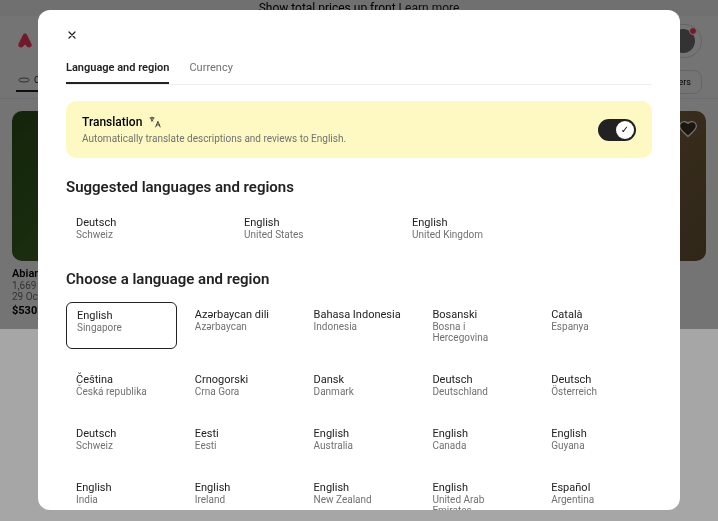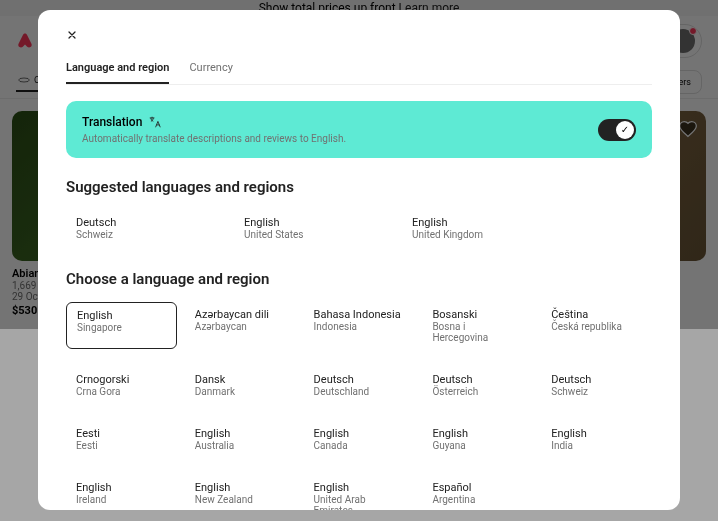--- a/index.html
+++ b/index.html
@@ -27,21 +27,21 @@
 .heart { position: absolute; top: 8px; right: 8px; width: 20px; height: 20px; }
 .card-title { font-size: 11px; font-weight: 600; margin-top: 6px; display: flex; justify-content: space-between; }
 .card-sub { font-size: 10px; color: #717171; }
 .card-price { font-size: 11px; margin-top: 2px; }
 .overlay { position: absolute; inset: 0; background: rgba(0,0,0,.35); display: flex; justify-content: center; align-items: flex-start; padding-top: 10px; }
 .modal { background: #fff; border-radius: 12px; width: 642px; max-height: 500px; overflow-y: auto; padding: 16px 28px; }
 .close-btn { background: none; border: none; font-size: 16px; cursor: pointer; margin-bottom: 8px; }
 .modal-tabs { display: flex; gap: 20px; border-bottom: 1px solid #eee; margin-bottom: 16px; }
 .modal-tab { font-size: 11px; padding: 8px 0; color: #717171; cursor: pointer; }
 .modal-tab.active { color: #222; font-weight: 600; border-bottom: 2px solid #222; }
-.translation-box { background: #5eead4; border-radius: 10px; padding: 14px 16px; display: flex; justify-content: space-between; align-items: center; margin-bottom: 20px; }
+.translation-box { background: #fef9c3; border-radius: 10px; padding: 14px 16px; display: flex; justify-content: space-between; align-items: center; margin-bottom: 20px; }
 .trans-title { font-size: 12px; font-weight: 500; display: flex; align-items: center; gap: 6px; }
 .trans-sub { font-size: 10px; color: #717171; margin-top: 4px; }
 .toggle { width: 38px; height: 22px; background: #222; border-radius: 12px; position: relative; cursor: pointer; }
 .toggle-knob { position: absolute; right: 2px; top: 2px; width: 18px; height: 18px; background: #fff; border-radius: 50%; display: flex; align-items: center; justify-content: center; font-size: 10px; }
 .section-title { font-size: 15px; font-weight: 600; margin-bottom: 14px; color: #222; }
 .lang-grid { display: grid; grid-template-columns: repeat(5, 1fr); gap: 18px 8px; margin-bottom: 24px; }
 .lang-grid.suggested { grid-template-columns: repeat(3, 160px); }
 .lang-item { padding: 6px 10px; border-radius: 6px; cursor: pointer; }
 .lang-item.selected { border: 1px solid #222; }
 .lang-name { font-size: 11px; color: #222; }
@@ -171,20 +171,24 @@
         </div>
         <div class="lang-item">
           <div class="lang-name">Bahasa Indonesia</div>
           <div class="lang-region">Indonesia</div>
         </div>
         <div class="lang-item">
           <div class="lang-name">Bosanski</div>
           <div class="lang-region">Bosna i Hercegovina</div>
         </div>
         <div class="lang-item">
+          <div class="lang-name">Català</div>
+          <div class="lang-region">Espanya</div>
+        </div>
+        <div class="lang-item">
           <div class="lang-name">Čeština</div>
           <div class="lang-region">Česká republika</div>
         </div>
         <div class="lang-item">
           <div class="lang-name">Crnogorski</div>
           <div class="lang-region">Crna Gora</div>
         </div>
         <div class="lang-item">
           <div class="lang-name">Dansk</div>
           <div class="lang-region">Danmark</div>

